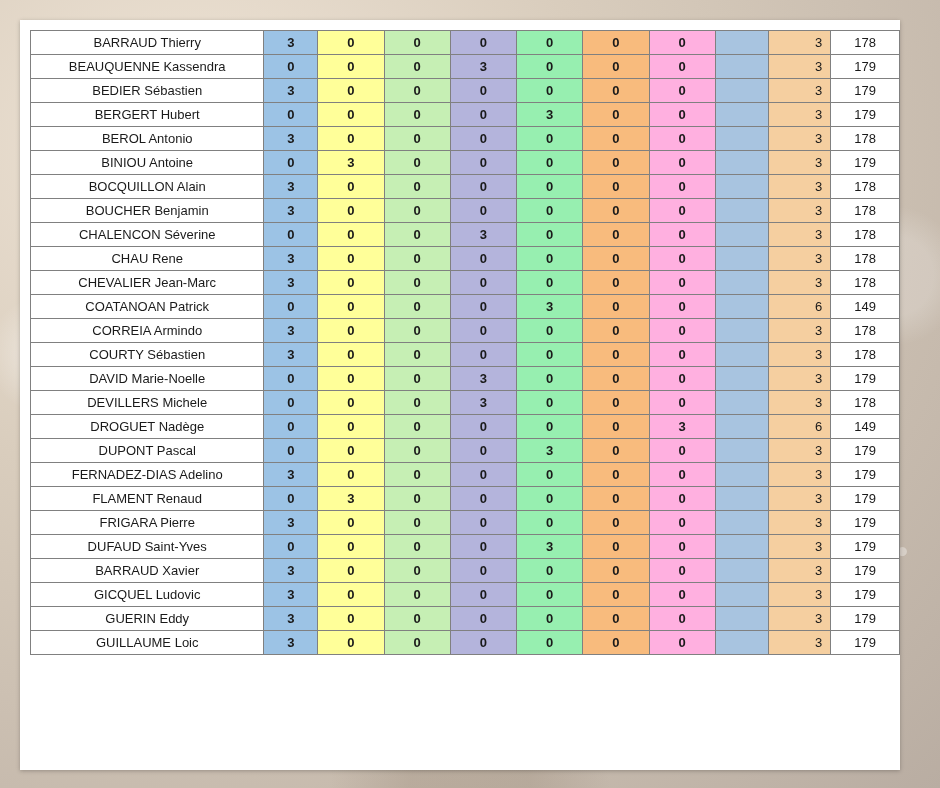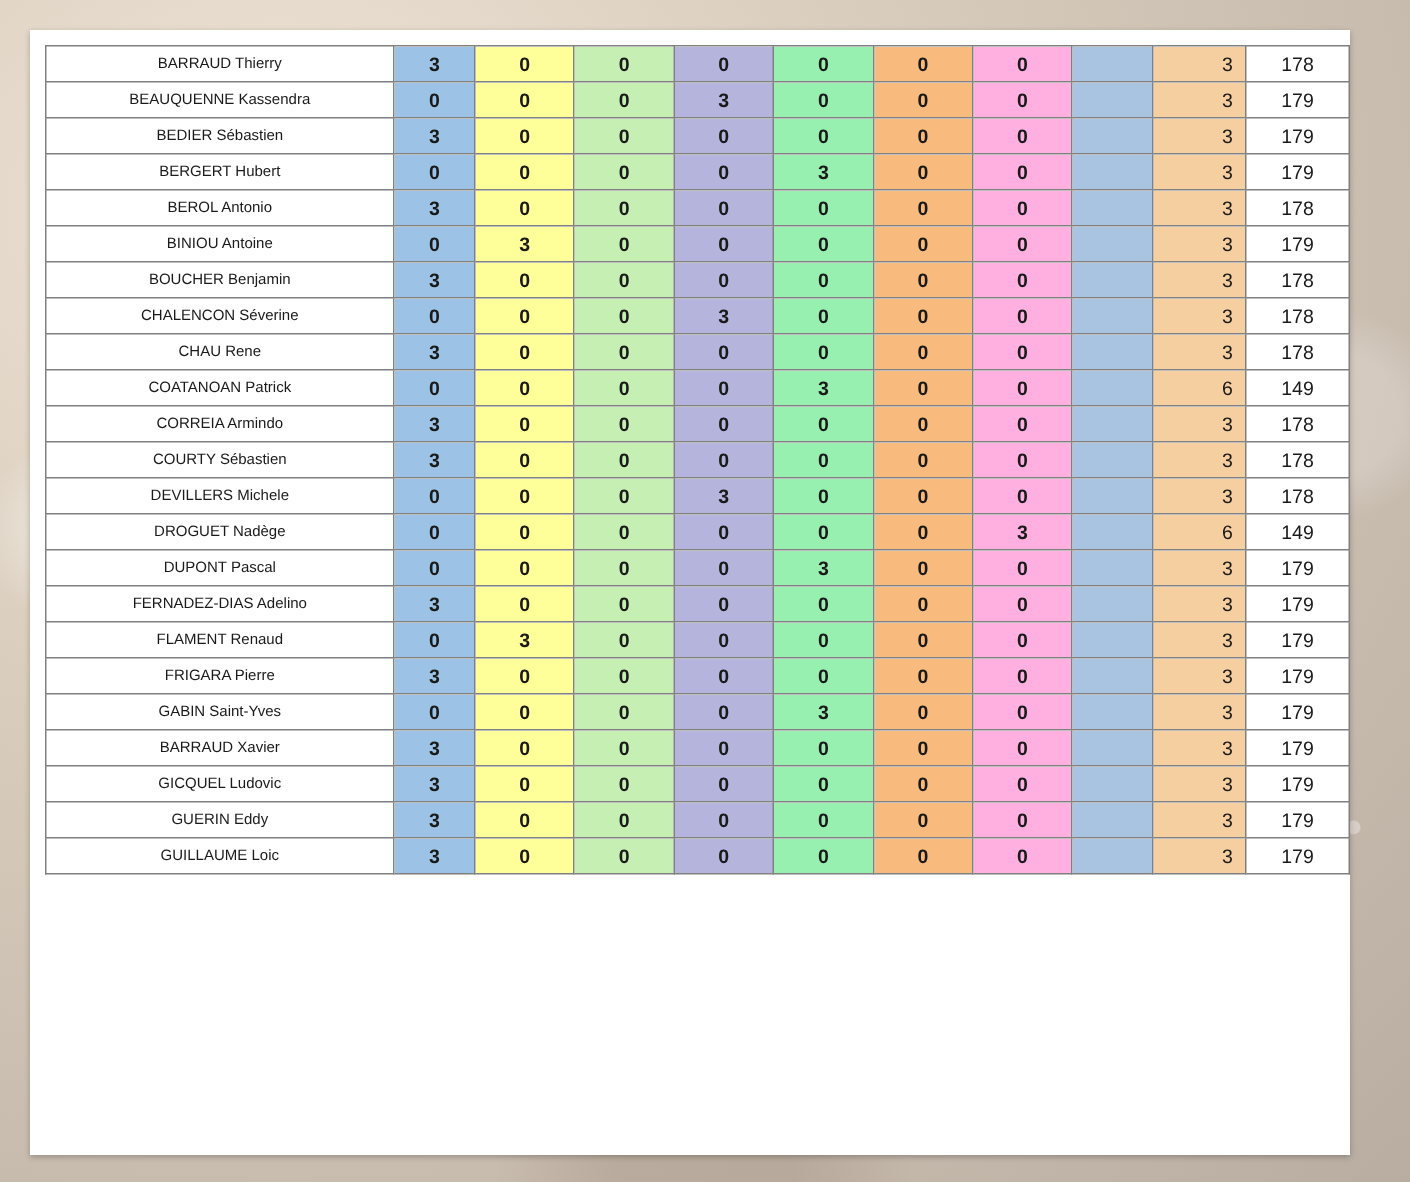--- a/index.html
+++ b/index.html
@@ -62,21 +62,21 @@
     text-align: center;
     color: #1a1a1a;
     padding: 0;
     line-height: 21px;
     white-space: nowrap;
     overflow: hidden;
   }
   td.name {
     width: 236px;
     background: #ffffff;
-    font-size: 10px;
+    font-size: 13px;
     margin-left: 37px;
   }
   td.c0 { width: 55px; background: #9cc3e5; font-weight: bold; }
   td.c1 { width: 68px; background: #ffff99; font-weight: bold; }
   td.c2 { width: 68px; background: #c6efb4; font-weight: bold; }
   td.c3 { width: 68px; background: #b4b4dc; font-weight: bold; }
   td.c4 { width: 68px; background: #97efb0; font-weight: bold; }
   td.c5 { width: 68px; background: #f8bb7d; font-weight: bold; }
   td.c6 { width: 68px; background: #ffb0e0; font-weight: bold; }
   td.c7 { width: 55px; background: #a8c4e0; }
@@ -163,20 +163,33 @@
           <td class="c2">0</td>
           <td class="c3">0</td>
           <td class="c4">0</td>
           <td class="c5">0</td>
           <td class="c6">0</td>
           <td class="c7"></td>
           <td class="c8">3</td>
           <td class="c9">179</td>
         </tr>
         <tr>
+          <td class="name">BOCQUILLON Alain</td>
+          <td class="c0">3</td>
+          <td class="c1">0</td>
+          <td class="c2">0</td>
+          <td class="c3">0</td>
+          <td class="c4">0</td>
+          <td class="c5">0</td>
+          <td class="c6">0</td>
+          <td class="c7"></td>
+          <td class="c8">3</td>
+          <td class="c9">178</td>
+        </tr>
+        <tr>
           <td class="name">BOUCHER Benjamin</td>
           <td class="c0">3</td>
           <td class="c1">0</td>
           <td class="c2">0</td>
           <td class="c3">0</td>
           <td class="c4">0</td>
           <td class="c5">0</td>
           <td class="c6">0</td>
           <td class="c7"></td>
           <td class="c8">3</td>
@@ -190,20 +203,33 @@
           <td class="c3">3</td>
           <td class="c4">0</td>
           <td class="c5">0</td>
           <td class="c6">0</td>
           <td class="c7"></td>
           <td class="c8">3</td>
           <td class="c9">178</td>
         </tr>
         <tr>
           <td class="name">CHAU Rene</td>
+          <td class="c0">3</td>
+          <td class="c1">0</td>
+          <td class="c2">0</td>
+          <td class="c3">0</td>
+          <td class="c4">0</td>
+          <td class="c5">0</td>
+          <td class="c6">0</td>
+          <td class="c7"></td>
+          <td class="c8">3</td>
+          <td class="c9">178</td>
+        </tr>
+        <tr>
+          <td class="name">CHEVALIER Jean-Marc</td>
           <td class="c0">3</td>
           <td class="c1">0</td>
           <td class="c2">0</td>
           <td class="c3">0</td>
           <td class="c4">0</td>
           <td class="c5">0</td>
           <td class="c6">0</td>
           <td class="c7"></td>
           <td class="c8">3</td>
           <td class="c9">178</td>
@@ -241,20 +267,33 @@
           <td class="c2">0</td>
           <td class="c3">0</td>
           <td class="c4">0</td>
           <td class="c5">0</td>
           <td class="c6">0</td>
           <td class="c7"></td>
           <td class="c8">3</td>
           <td class="c9">178</td>
         </tr>
         <tr>
+          <td class="name">DAVID Marie-Noelle</td>
+          <td class="c0">0</td>
+          <td class="c1">0</td>
+          <td class="c2">0</td>
+          <td class="c3">3</td>
+          <td class="c4">0</td>
+          <td class="c5">0</td>
+          <td class="c6">0</td>
+          <td class="c7"></td>
+          <td class="c8">3</td>
+          <td class="c9">179</td>
+        </tr>
+        <tr>
           <td class="name">DEVILLERS Michele</td>
           <td class="c0">0</td>
           <td class="c1">0</td>
           <td class="c2">0</td>
           <td class="c3">3</td>
           <td class="c4">0</td>
           <td class="c5">0</td>
           <td class="c6">0</td>
           <td class="c7"></td>
           <td class="c8">3</td>
@@ -319,21 +358,21 @@
           <td class="c2">0</td>
           <td class="c3">0</td>
           <td class="c4">0</td>
           <td class="c5">0</td>
           <td class="c6">0</td>
           <td class="c7"></td>
           <td class="c8">3</td>
           <td class="c9">179</td>
         </tr>
         <tr>
-          <td class="name">GABIN Saint-Yves</td>
+          <td class="name">DUFAUD Saint-Yves</td>
           <td class="c0">0</td>
           <td class="c1">0</td>
           <td class="c2">0</td>
           <td class="c3">0</td>
           <td class="c4">3</td>
           <td class="c5">0</td>
           <td class="c6">0</td>
           <td class="c7"></td>
           <td class="c8">3</td>
           <td class="c9">179</td>

